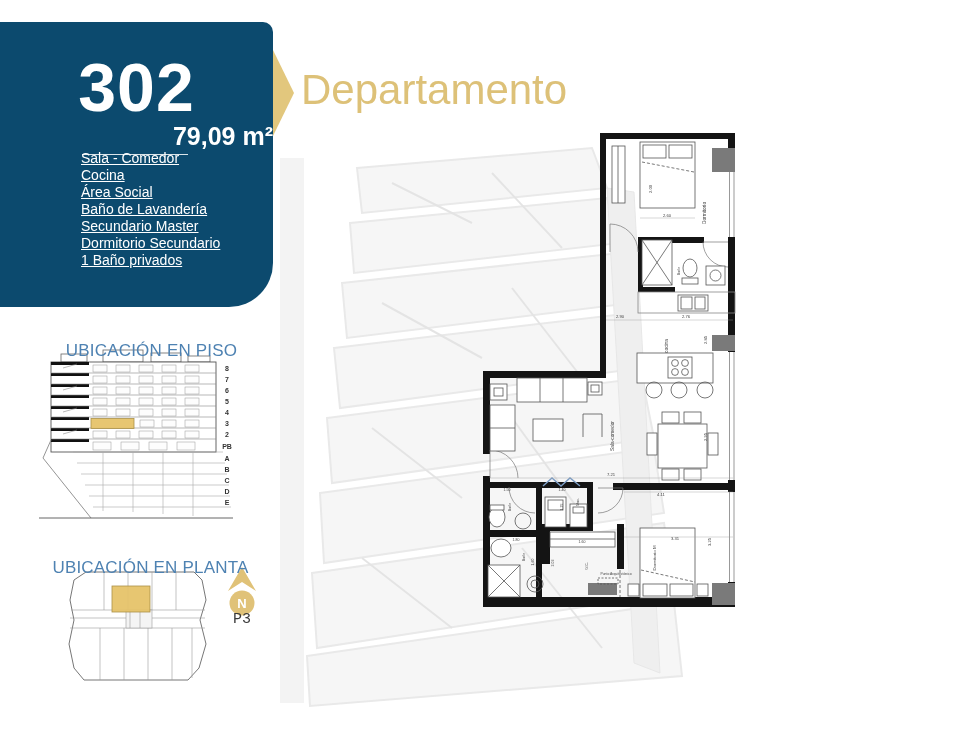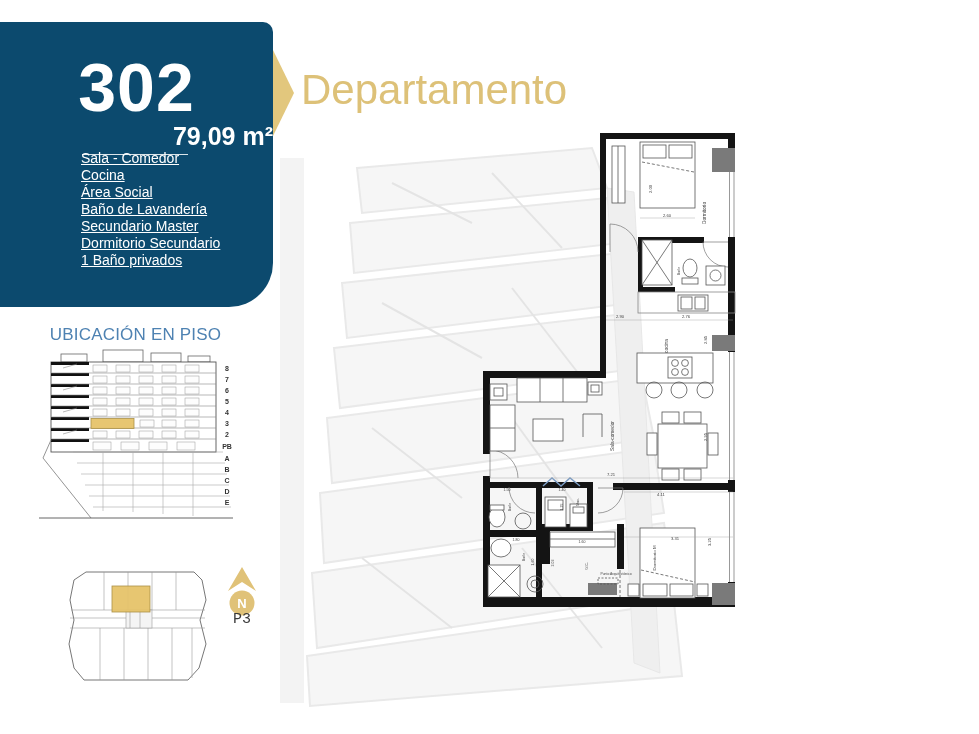--- a/index.html
+++ b/index.html
@@ -19,21 +19,21 @@
              font-size:25px;font-weight:700;}
   .gold-divider{position:absolute;left:82px;top:132px;width:106px;height:1px;
                 background:rgba(255,255,255,.85);}
   .amenities{position:absolute;left:73px;top:120px;margin:8px;padding:0;list-style:none;
              color:#fff;font-size:14px;line-height:17px;font-weight:400;text-decoration:underline;}
   
   .dept-title{position:absolute;left:301px;top:66px;margin:0;color:#ddc178;font-size:42px;
               font-weight:400;z-index:2;}
   .logo{position:absolute;left:738px;top:44px;z-index:2;}
   
-  .sec-heading{position:absolute;margin:0;color:#4e82b2;font-size:17px;font-weight:500;
+  .sec-heading{position:absolute;margin:16px;color:#4e82b2;font-size:17px;font-weight:500;
                letter-spacing:.2px;text-align:center;z-index:2;}
   .piso-heading{left:33px;top:325px;width:205px;}
   .planta-heading{left:22px;top:542px;width:225px;}
   .level-label{position:absolute;left:221px;top:611px;width:42px;text-align:center;
                color:#3a3a3a;font-size:15px;z-index:2;font-family:Liberation Mono, monospace;}
   .drawing{position:absolute;z-index:1;}
   svg text{font-family:"Liberation Sans",sans-serif;}
 </style>
 </head>
 <body>
@@ -185,20 +185,21 @@
     <text x="194" y="91">2</text>
         <text x="194" y="103">PB</text>
     <text x="194" y="115">A</text>
         <text x="194" y="126">B</text>
     <text x="194" y="137">C</text>
         <text x="194" y="148">D</text>
     <text x="194" y="159">E</text>
   </g>
 </svg>
 
+<h2 class="sec-heading planta-heading">UBICACIÓN EN PLANTA</h2>
 <svg class="drawing" style="left:56px;top:560px;" width="165" height="132" viewBox="0 0 165 132">
   <path d="M18,20 L30,12 L138,12 L146,20 L150,40 L144,60 L150,84 L143,108 L132,120 L28,120 L18,108 L13,84 L18,60 L14,40 Z" fill="#fff" stroke="#777" stroke-width="1"></path>
   <g stroke="#9a9a9a" stroke-width="0.6">
     <line x1="48" y1="12" x2="48" y2="50"></line>
         <line x1="72" y1="12" x2="72" y2="50"></line>
     <line x1="96" y1="12" x2="96" y2="50"></line>
         <line x1="120" y1="12" x2="120" y2="50"></line>
     <line x1="15" y1="50" x2="149" y2="50"></line>
     <line x1="14" y1="58" x2="149" y2="58"></line>
         <line x1="14" y1="68" x2="149" y2="68"></line>

